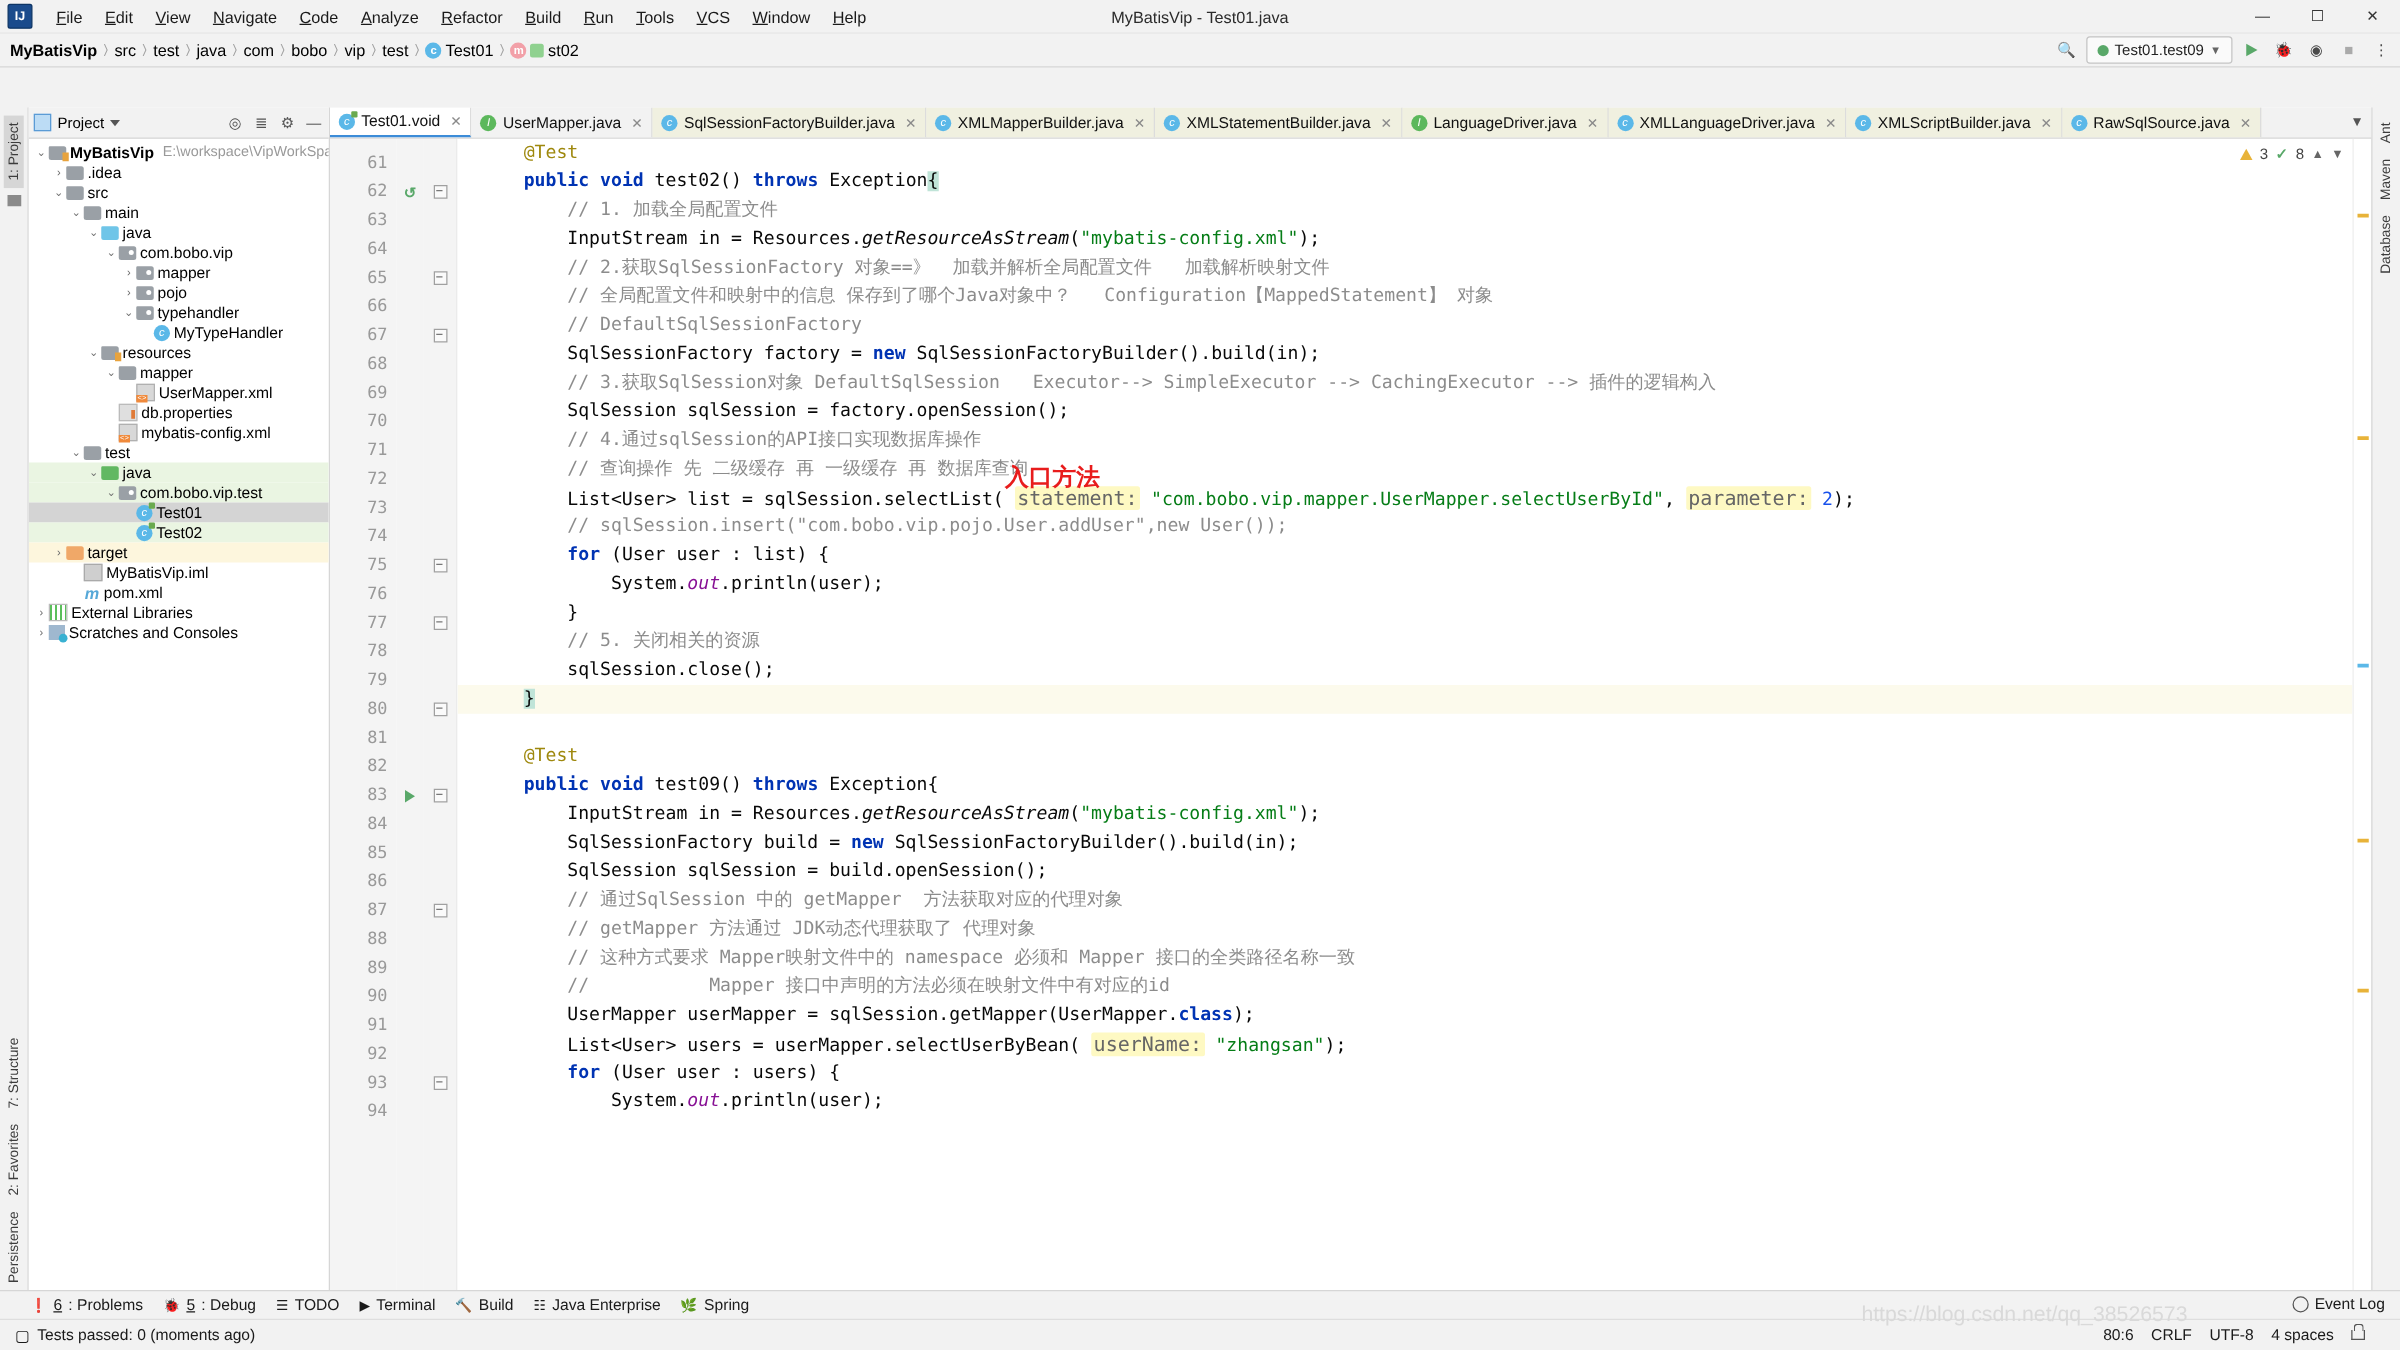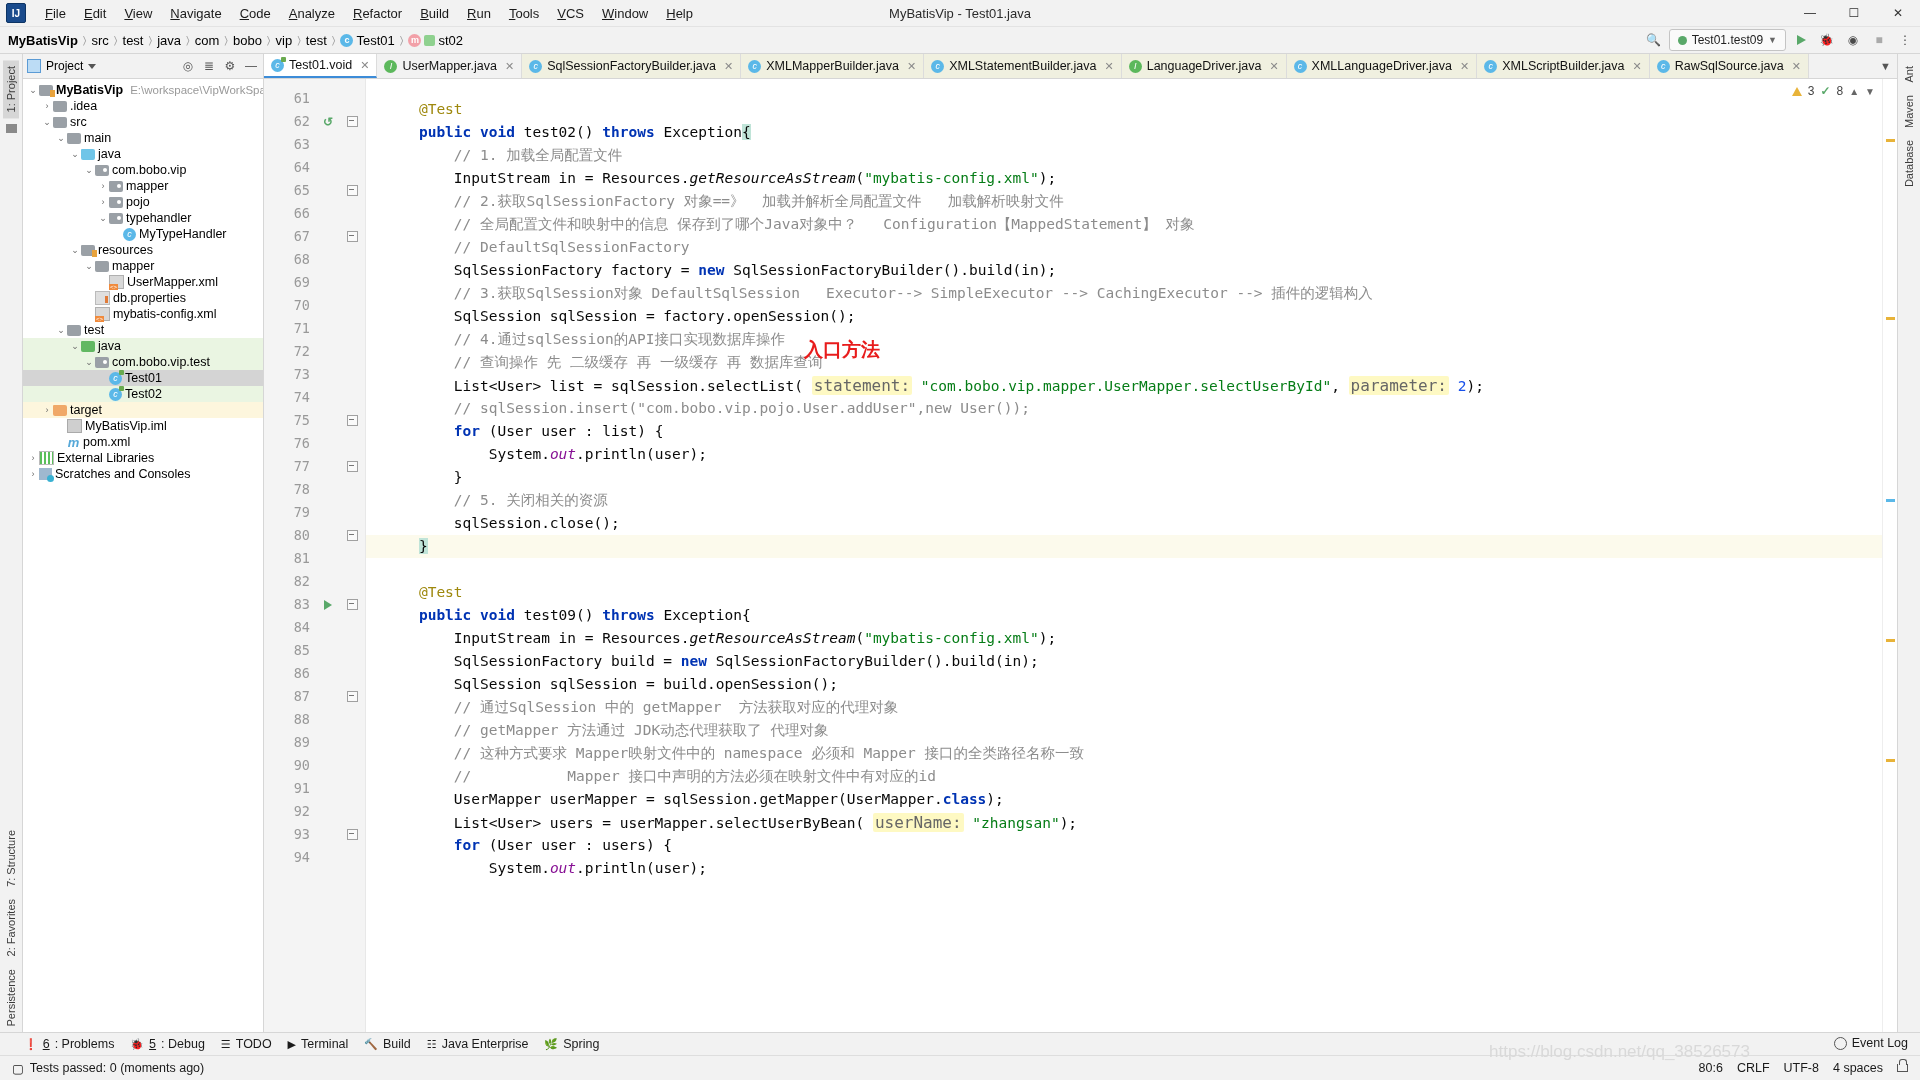--- a/index.html
+++ b/index.html
@@ -52,21 +52,21 @@
   .toolbar-right { position:absolute; right:4px; top:0; height:26px; display:flex; align-items:center; gap:4px;}
   .runcfg {
     display:flex; align-items:center; height:20px; padding:0 8px; border:1px solid #c4c4c4;
     background:#fafafa; border-radius:3px; font-size:12px; color:#222; gap:5px;
   }
   .dot-green { width:9px;height:9px;border-radius:50%;background:#59a869;display:inline-block; }
   .tb-ic { width:22px;height:22px; display:flex;align-items:center;justify-content:center; font-size:12px; color:#4a4a4a;}
   .tri-run { width:0;height:0;border-left:9px solid #59a869;border-top:5px solid transparent;border-bottom:5px solid transparent;}
 
   
-  .body { flex:1; display:flex; min-height:0; }
+  .body { flex:1; display:flex; min-height:0;margin-top:32px; }
 
   
   .leftstrip, .rightstrip {
     width: 22px; background:#f2f2f2; border-right:1px solid #d6d6d6;
     display:flex; flex-direction:column; align-items:center; padding-top:6px;
     font-size:11px; color:#3c3c3c;
   }
   .rightstrip { border-right:none; border-left:1px solid #d6d6d6; }
   .vtab { writing-mode: vertical-rl; transform: rotate(180deg); padding:6px 2px; white-space:nowrap; cursor:default;}
   .vtab.active { background:#d6d6d6; }
@@ -146,21 +146,21 @@
   .gutter-folds {
     width:26px; background:#f4f4f4; border-right:1px solid #e8e8e8; flex:none; padding-top:8px; position:relative;
   }
   .gi { height:23px; display:flex; align-items:center; justify-content:center; font-size:11px;}
   .fold-box { width:9px;height:9px;border:1px solid #a0a0a0;background:#fafafa;position:relative;}
   .fold-box::after{content:'';position:absolute;left:1px;top:3px;width:5px;height:1px;background:#777;}
   .run-tri { width:0;height:0;border-left:8px solid #59a869;border-top:5px solid transparent;border-bottom:5px solid transparent;}
   .sync-ic { color:#59a869; font-size:12px; font-weight:bold;}
 
   .code {
-    flex:1; position:relative; padding-top:19px; overflow:hidden;
+    flex:1; position:relative; padding-top:0; overflow:hidden;
     font-family:"DejaVu Sans Mono", monospace; font-size:14.5px; line-height:23px;
     white-space:pre; color:#080808; background:#fff;
   }
   .code .line { height:23px; padding-left:18px; }
   .code .line.cur { background:#fcfaec; }
   .kw { color:#0033b3; font-weight:bold;}
   .cm { color:#8c8c8c; }
   .str { color:#067d17;}
   .num { color:#1750eb;}
   .fn  { color:#080808; font-style:italic;}
@@ -190,21 +190,21 @@
     height:22px; background:#f2f2f2; border-top:1px solid #d6d6d6;
     display:flex; align-items:center; padding-left:24px; gap:16px; font-size:12.5px; color:#1a1a1a;
   }
   .twi { display:flex; align-items:center; gap:5px; }
   .twi u { text-decoration:underline; }
   .statusbar {
     height:24px; background:#f2f2f2; border-top:1px solid #dedede;
     display:flex; align-items:center; padding-left:12px; font-size:12.5px; color:#1a1a1a;
     position:relative;
   }
-  .status-right { position:absolute; right:12px; display:flex; align-items:center; gap:14px; }
+  .status-right { position:absolute; right:28px; display:flex; align-items:center; gap:14px; }
   .wm {
     position:absolute; right:170px; bottom:18px; color:#d9d9d9; font-size:17px;
     font-family:"Liberation Sans", sans-serif; pointer-events:none; white-space:nowrap;
   }
   .ev-log { position:absolute; right:12px; top:-20px; display:flex;align-items:center;gap:5px;font-size:12.5px;}
   .circ { width:11px;height:11px;border:1.6px solid #555;border-radius:50%;display:inline-block;}
   .lock-ic { width:9px;height:7px;border:1.5px solid #555;border-top:none; position:relative; display:inline-block;}
   .lock-ic::before{content:'';position:absolute;left:1px;top:-5px;width:6px;height:5px;border:1.5px solid #555;border-bottom:none;border-radius:3px 3px 0 0;}
 </style>
 </head>

